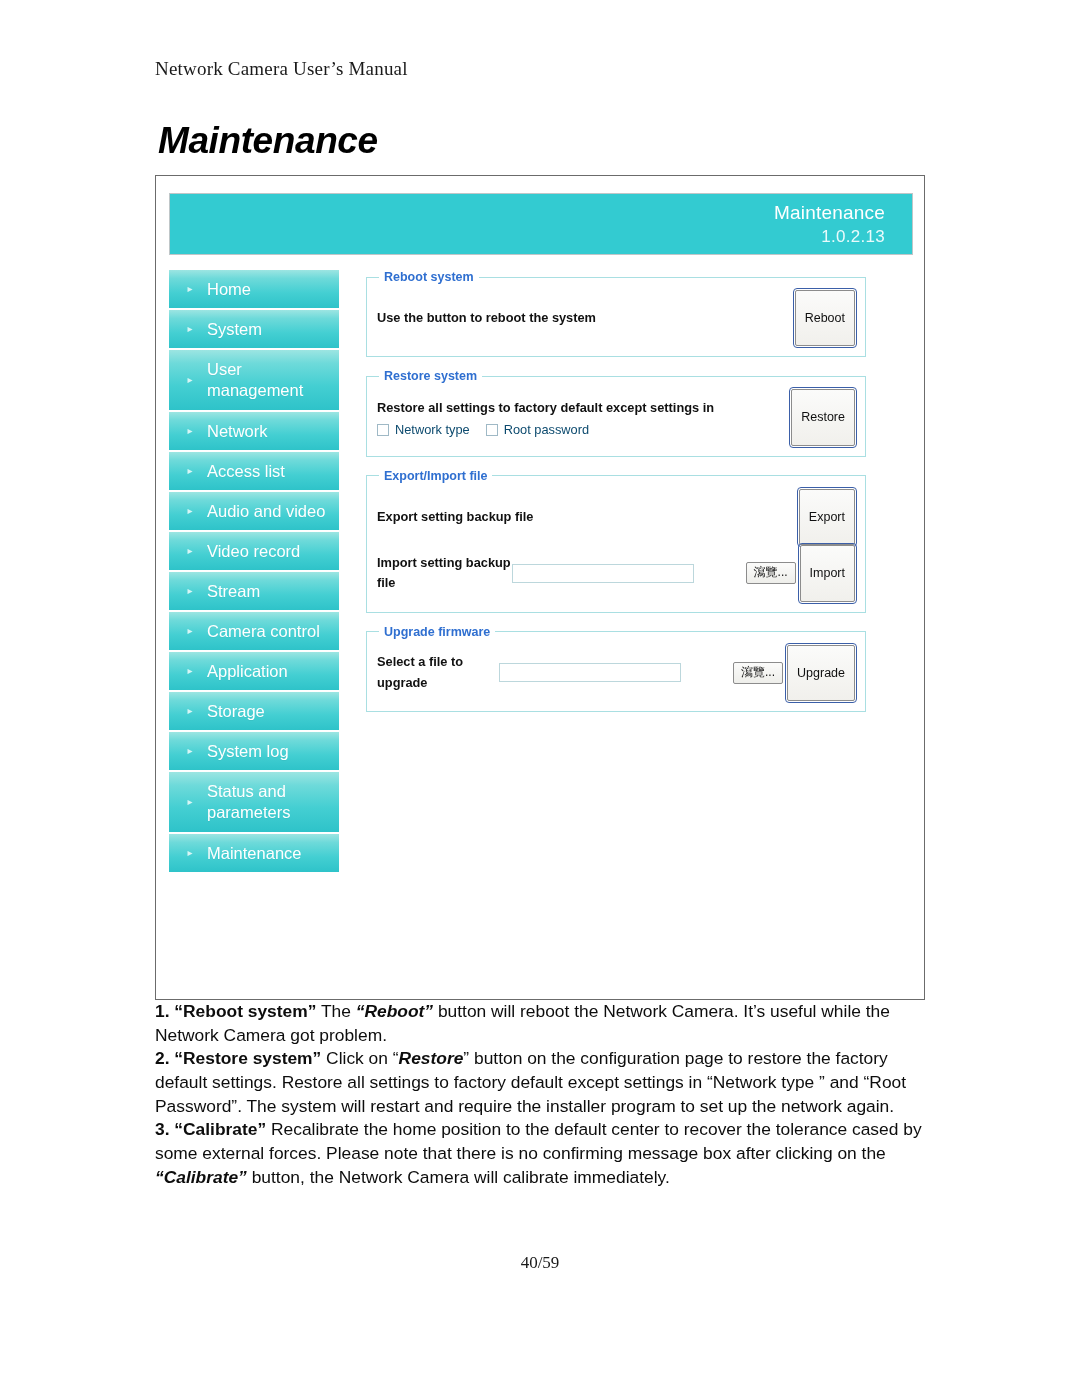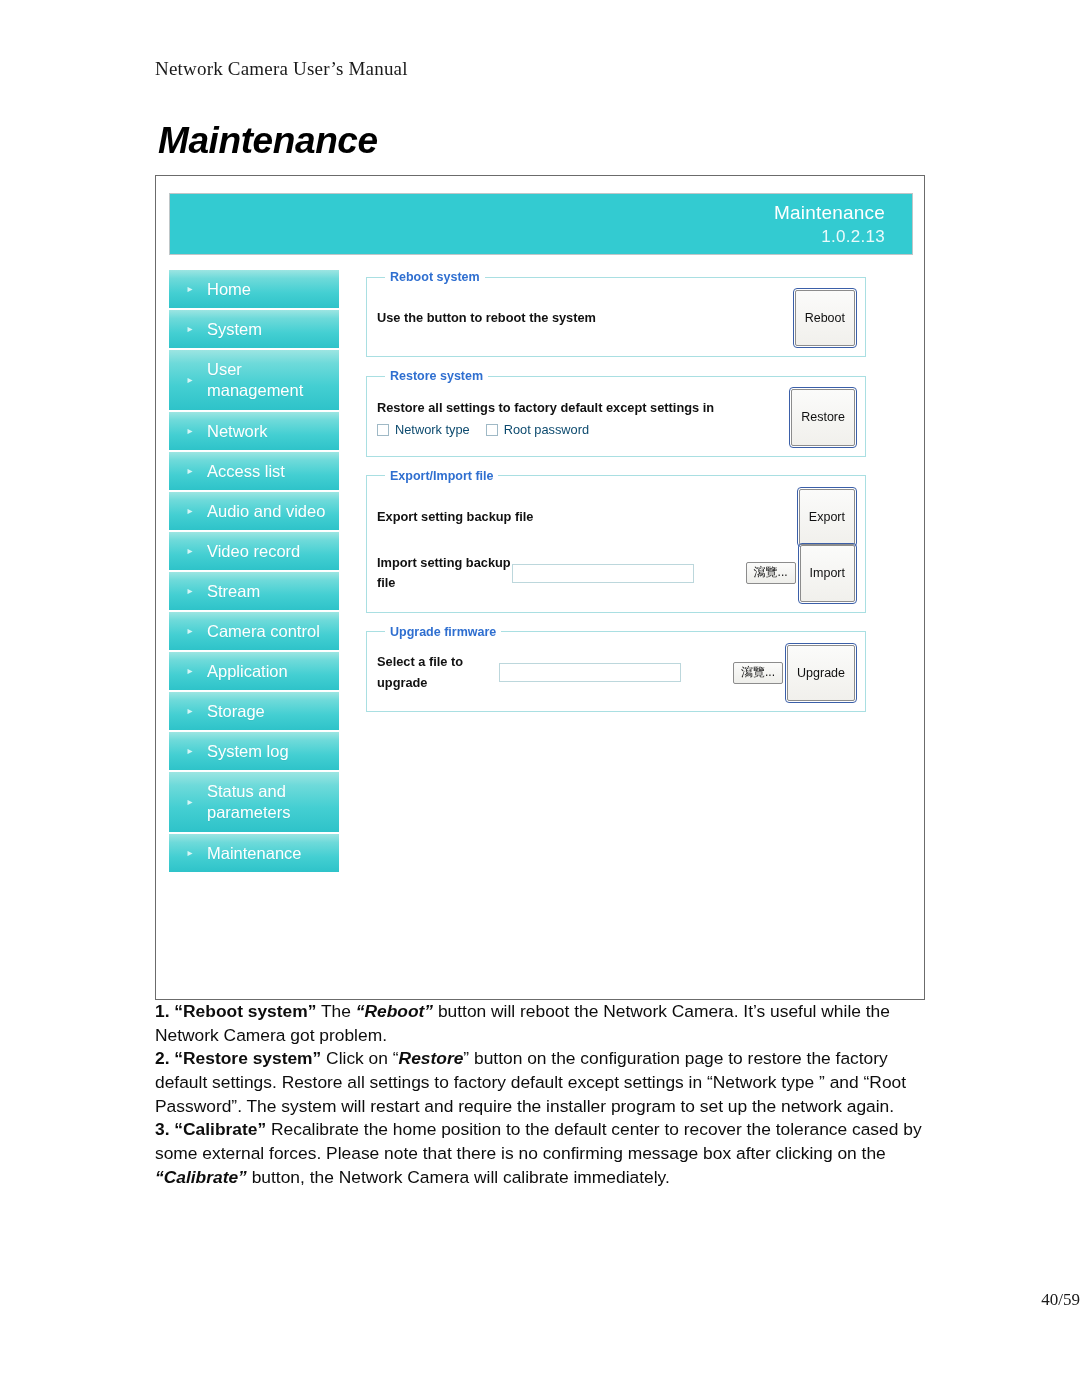--- a/index.html
+++ b/index.html
@@ -33,22 +33,22 @@
     font-style: italic;
     font-weight: bold;
     font-size: 37px;
     color: #000000;
     letter-spacing: -0.4px;
   }
   .page-footer {
     position: absolute;
     left: 0;
     right: 0;
-    top: 1290px;
-    text-align: right;
+    top: 1253px;
+    text-align: center;
     font-family: "Liberation Serif", serif;
     font-size: 17px;
     color: #1a1a1a;
   }
 
   
   .shot {
     position: absolute;
     left: 155px;
     top: 175px;
@@ -141,21 +141,21 @@
     padding: 6px 10px 10px 10px;
     background: #ffffff;
     position: relative;
     box-sizing: border-box;
   }
   fieldset.box legend {
     color: #2f6fd0;
     font-weight: bold;
     font-size: 12.5px;
     padding: 0 5px;
-    margin-left: 8px;
+    margin-left: 2px;
   }
   .row {
     display: flex;
     align-items: center;
     justify-content: space-between;
     min-height: 26px;
   }
   .row-text {
     font-size: 12.8px;
     font-weight: bold;

